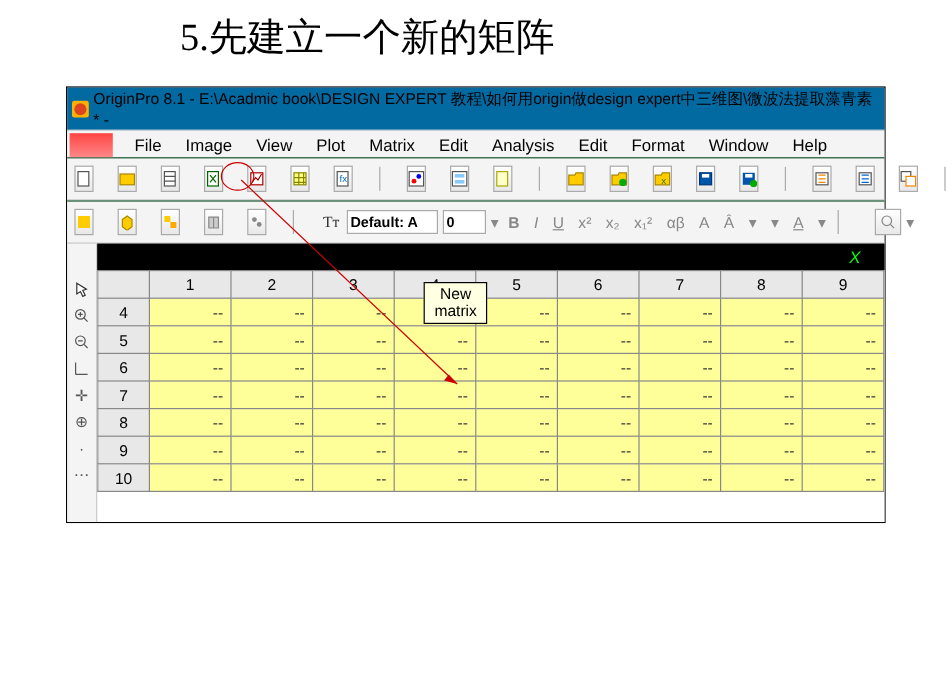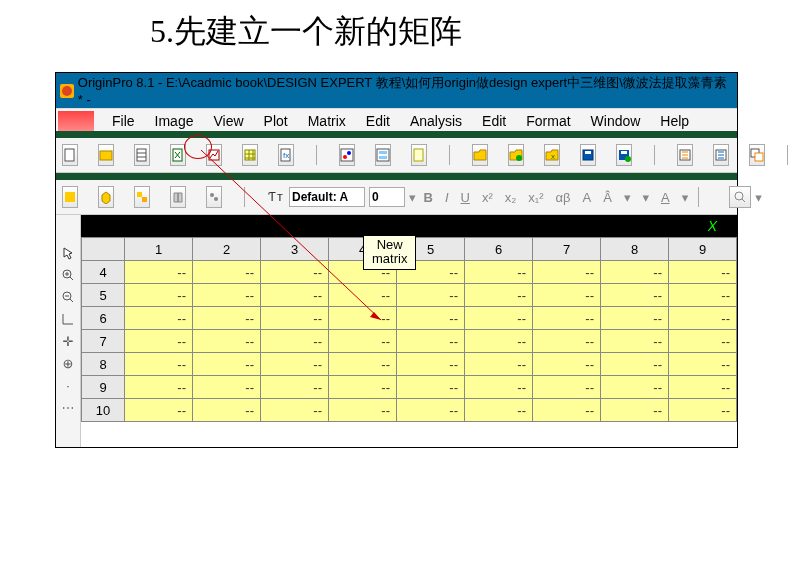--- a/index.html
+++ b/index.html
@@ -4,21 +4,21 @@
 <style>
   body { margin: 0; font-family: "Microsoft YaHei", Arial, sans-serif; background: #fff; width: 793px; }
   .slide-title { font-size: 32px; font-family: SimSun, serif; padding: 10px 0 10px 150px; }
   .app-frame { border: 1px solid #000; margin: 8px 55px 0 55px; background: #fff; position: relative; }
   .titlebar { display: flex; align-items: center; padding: 1px 4px; background: #0369a1; border-bottom: 1px solid #ddd; font-size: 13px; }
   .app-icon { width: 14px; height: 14px; background: #FFB000; border-radius: 2px; margin-right: 4px; display: inline-block; position: relative; }
   .app-icon::after { content: ""; position: absolute; left: 2px; top: 2px; width: 10px; height: 10px; background: #D42; border-radius: 50%; }
   .menubar { display: flex; align-items: flex-end; background: #f4f4f4; padding: 0 2px; font-size: 14px; height: 22px; }
   .menu-icon { width: 16px; height: 16px; background: linear-gradient(#f44,#f88); margin-right: 8px; display: inline-block; }
   .menubar span { padding: 2px 10px; cursor: default; }
-  .toolbar { display: flex; align-items: center; background: #f4f4f4; padding: 4px 6px; border-top: 7px solid #14532d; border-bottom: 1px solid #ccc; height: 26px; gap: 20px; }
+  .toolbar { display: flex; align-items: center; background: #f4f4f4; padding: 4px 6px; border-top: 1px solid #14532d; border-bottom: 1px solid #ccc; height: 26px; gap: 20px; }
   .tbtn { width: 20px; height: 20px; border: 1px solid #aaa; background: linear-gradient(#fff,#e8e8e8); display: inline-flex; align-items: center; justify-content: center; font-size: 11px; }
   .tbtn svg { width: 14px; height: 14px; }
   .sep { width: 4px; height: 20px; border-left: 1px solid #aaa; margin: 0 2px; }
   .fontbar { display:flex; align-items:center; gap:4px; font-size:13px; color:#888; }
   .fontbar .txt-icon { width:18px; height:18px; display:inline-flex; align-items:center; justify-content:center; color:#333;}
   .fontbar input { width: 70px; height: 18px; border:1px solid #aaa; font-size:12px; padding:0 2px;font-weight:bold;}
   .fontbar .fsize { width: 30px; }
   .fontbar span.dis { padding: 0 4px; }
   .workspace { display:flex; background:#999; height:232px; position:relative; }
   .side-toolbar { width: 24px; background:#f4f4f4; border-right:1px solid #ccc; display:flex; flex-direction:column; gap:6px; padding-top:30px; align-items:center;}
@@ -27,21 +27,21 @@
   .tabstrip { height:22px; background:#000; display:flex; justify-content:flex-end; align-items:center; padding-right:10px;}
   .tabstrip .tab { color:#0f0; font-size:14px; padding:0 10px; font-style:italic; }
   .grid { flex:1; overflow:hidden; background:#fff;}
   table { border-collapse: collapse; width: 100%; table-layout:fixed;}
   th, td { border: 1px solid #888; font-size: 13px; text-align:center; height:20px; }
   th { background:#e8e8e8; font-weight:normal; }
   th.rowh { width:40px; background:#e8e8e8;}
   td.cell { background:#FFFF99; color:#333; text-align:right; padding-right:6px;}
   .circle-annot { position:absolute; left:128px; top:62px; width:26px; height:22px; border:1px solid #c00; border-radius:50%; pointer-events:none; }
   svg.arrow { position:absolute; left:140px; top:72px; pointer-events:none; }
-  .tooltip { position:absolute; left:307px; top:162px; background:#FFFFE1; border:1px solid #000; padding:2px 8px; font-size:13px; line-height:1.1; text-align:center;}
+  .tooltip { position:absolute; left:297px; top:162px; background:#FFFFE1; border:1px solid #000; padding:2px 8px; font-size:13px; line-height:1.1; text-align:center;}
 </style>
 </head>
 <body>
 
 <div class="slide-title">5.先建立一个新的矩阵</div>
 
 <div class="app-frame">
 
   <div class="titlebar">
     <span class="app-icon"></span>
@@ -257,21 +257,21 @@
         </svg>
       </div>
     <div class="tbtn">
         <svg viewBox="0 0 14 14">
           <circle cx="5" cy="5" r="2" fill="#888"></circle>
           <circle cx="9" cy="9" r="2" fill="#888"></circle>
         </svg>
       </div>
     <div class="sep"></div>
     <div class="fontbar">
-      <span class="txt-icon" style="font-family:Liberation Mono, monospace;">Ƭᴛ</span>
+      <span class="txt-icon" style="font-family:Liberation Serif, serif;">Ƭᴛ</span>
       <input value="Default: A" style="">
       <input class="fsize" value="0" style="">
       <span style="color:#888">▾</span>
       <span class="dis" style="font-weight:bold">B</span>
       <span class="dis" style="font-style:italic">I</span>
       <span class="dis" style="text-decoration:underline">U</span>
       <span class="dis">x²</span>
       <span class="dis">x₂</span>
       <span class="dis">x₁²</span>
       <span class="dis">αβ</span>

